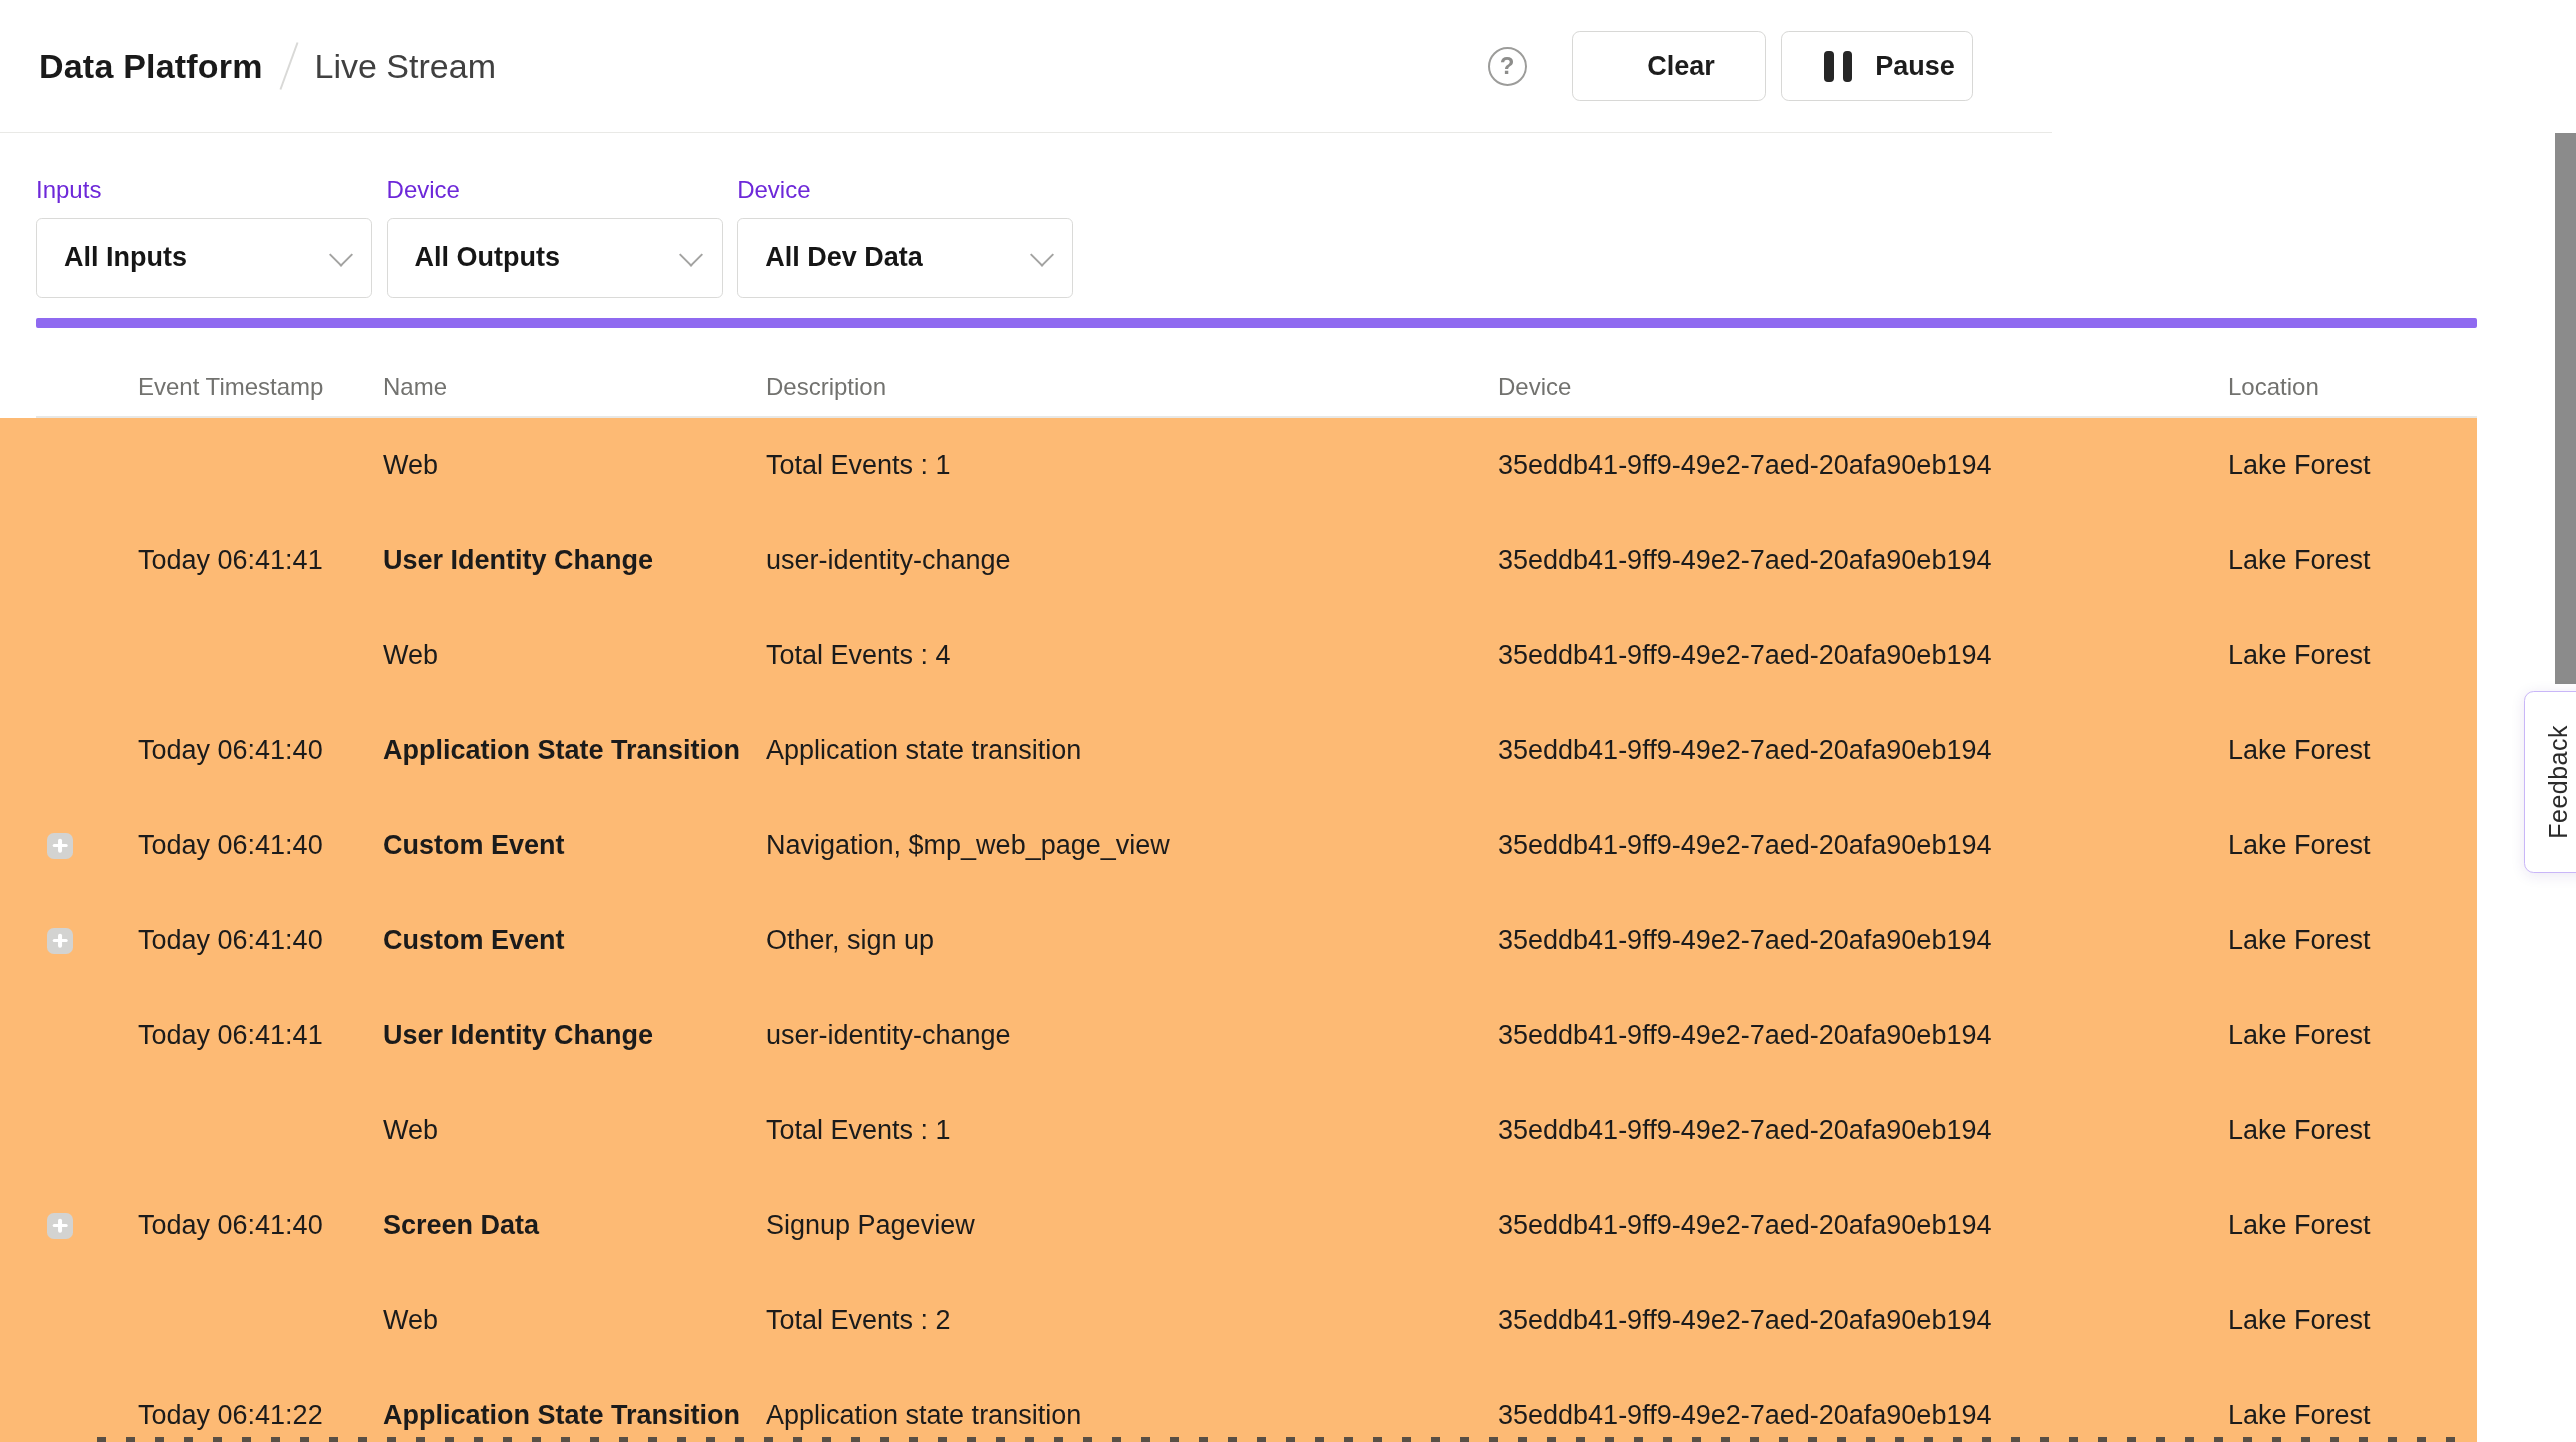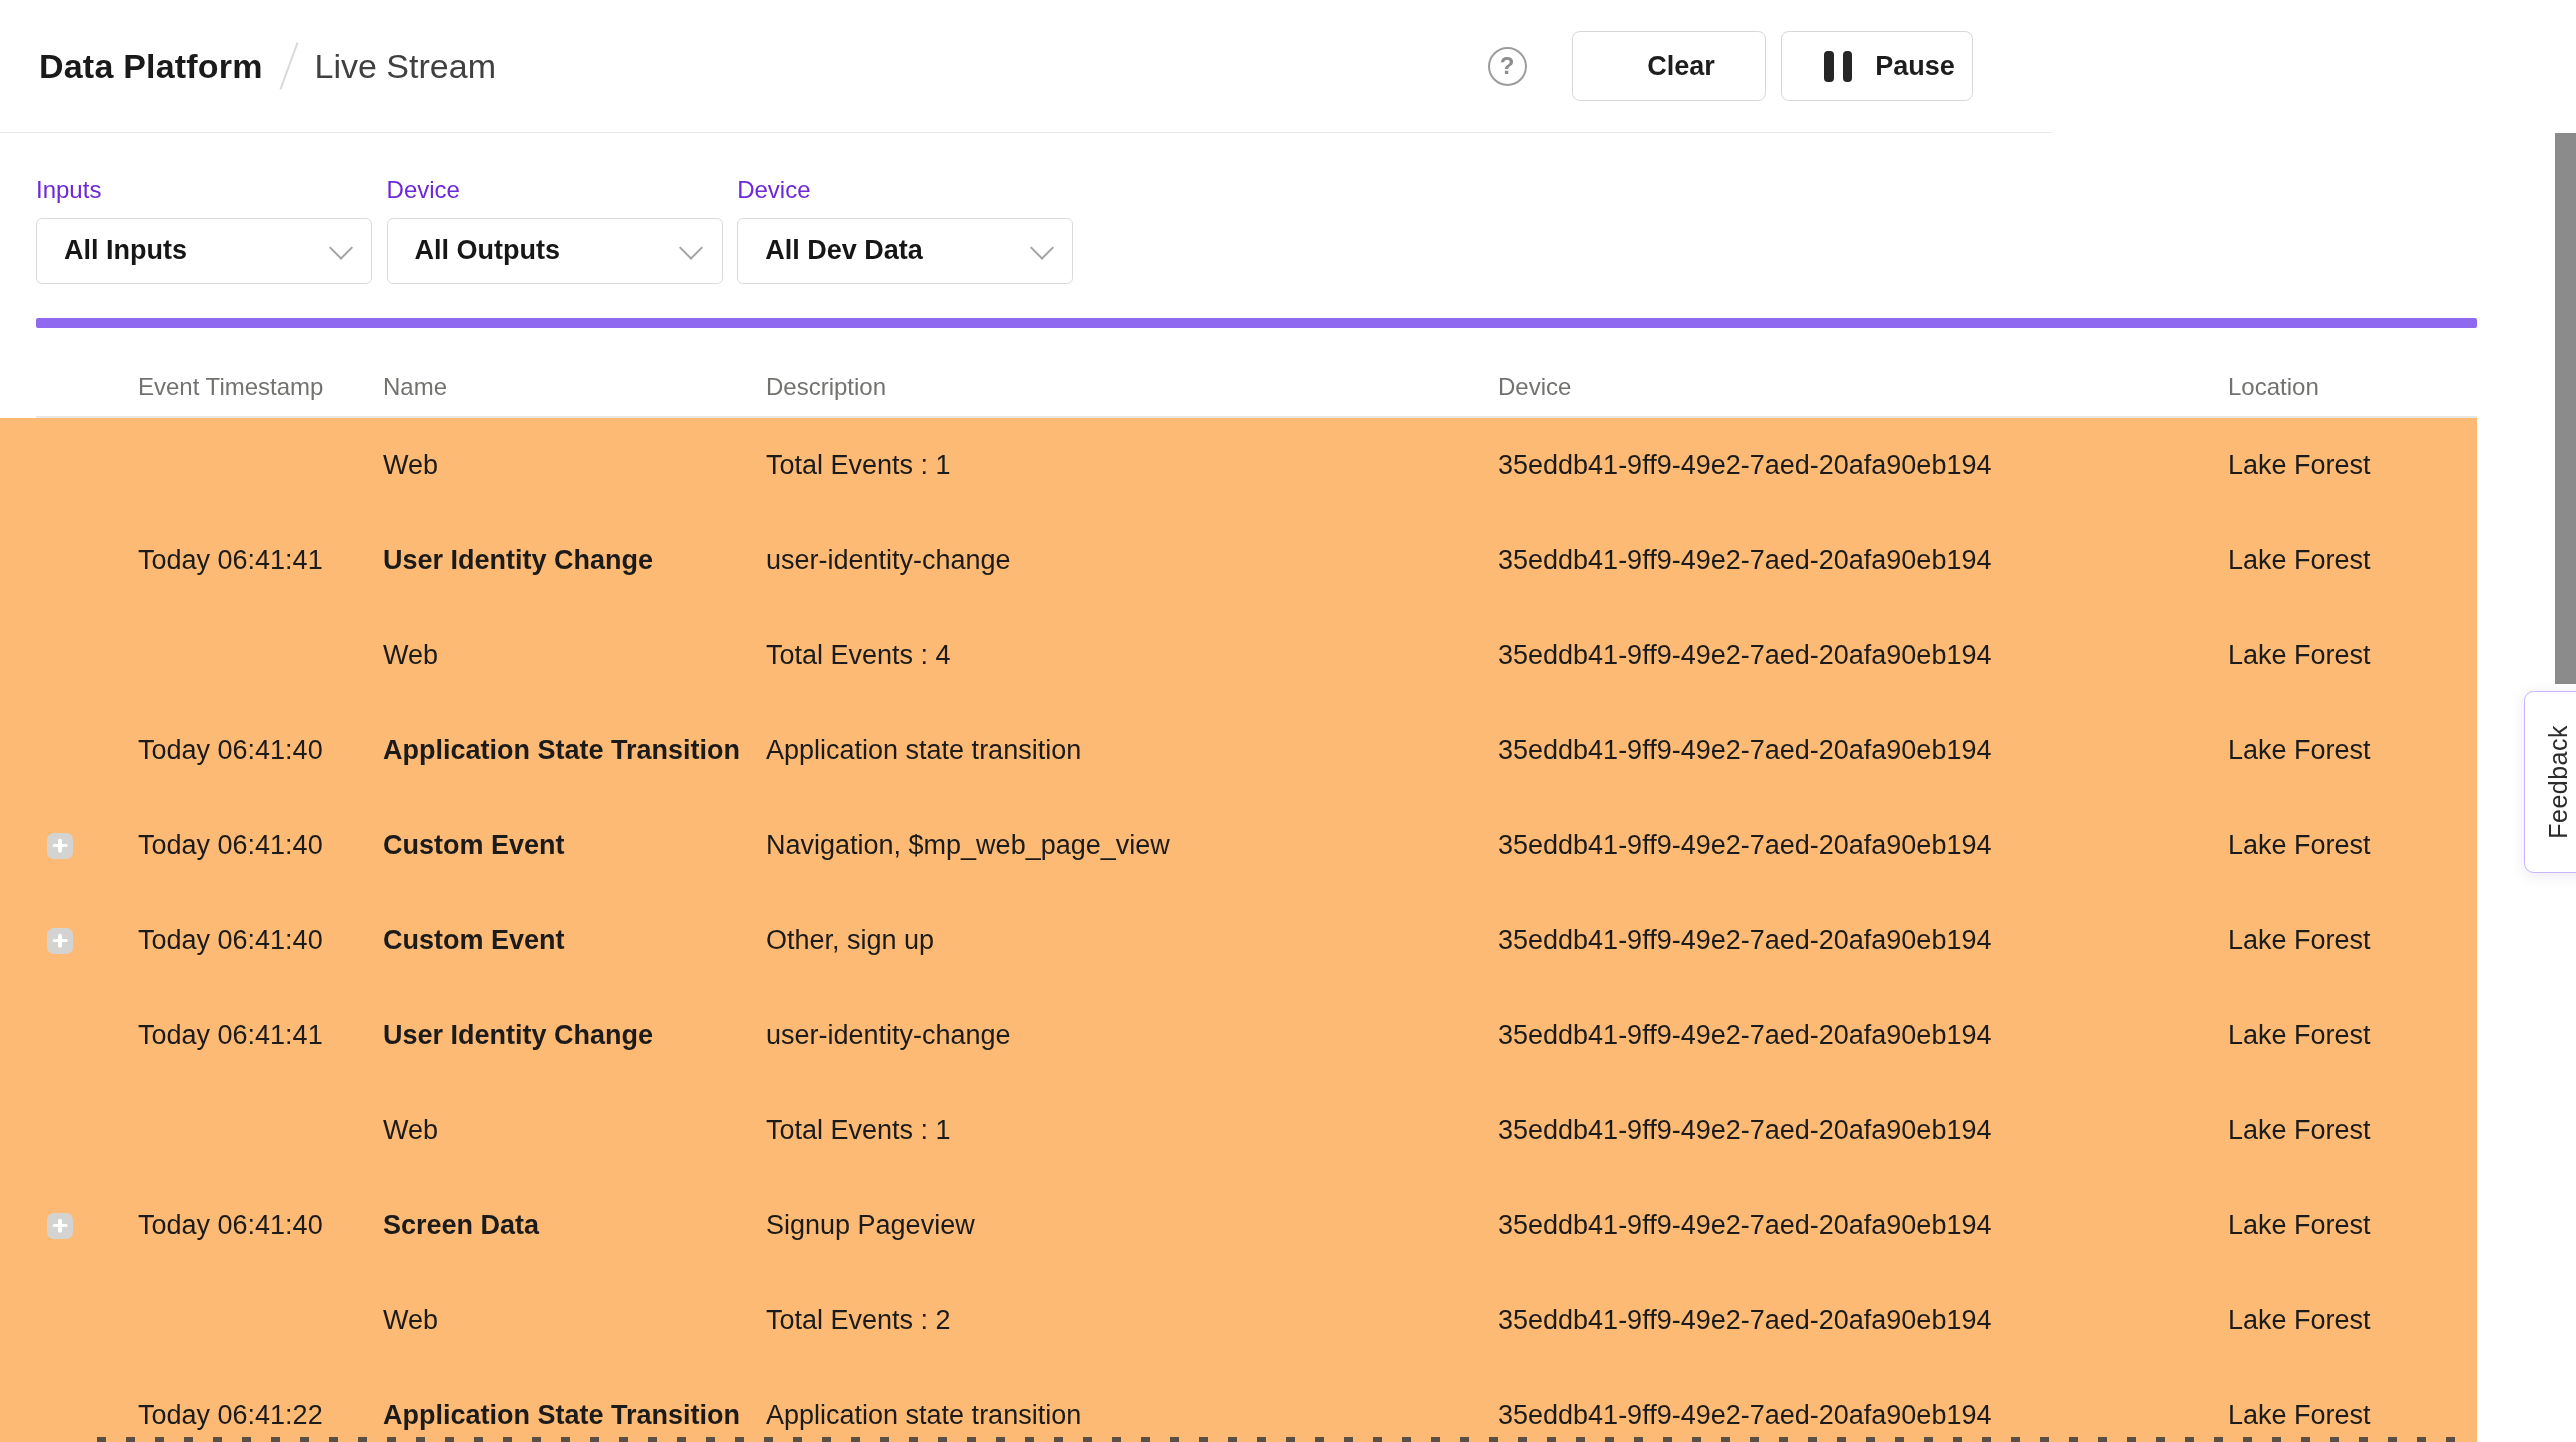--- a/index.html
+++ b/index.html
@@ -42,21 +42,21 @@
   .btn-clear { width: 194px; margin-right: 15.5px; }
   .btn-pause { width: 192px; gap: 23px; }
   .pause-glyph { display: flex; gap: 8.7px; }
   .pause-glyph i { display: block; width: 9.7px; height: 31px; background: #262626; border-radius: 3.9px; }
 
   
   .filters { position: absolute; left: 36px; top: 176px; display: flex; gap: 14.6px; }
   .filter-group { width: 336px; }
   .filter-label { font-size: 24px; color: #6d28d9; margin-bottom: 13.6px; }
   .select {
-    height: 66px; border: 1.9px solid #dadad8; border-radius: 5.8px; background: #fff;
+    height: 80px; border: 1.9px solid #dadad8; border-radius: 5.8px; background: #fff;
     display: flex; align-items: center; justify-content: space-between;
     padding: 0 25px 0 27px; cursor: pointer;
   }
   .select-value { font-size: 27px; font-weight: 700; color: #161616; }
   .chevron {
     width: 16.5px; height: 16.5px;
     border-right: 2.9px solid #a3a3a1; border-bottom: 2.9px solid #a3a3a1;
     transform: rotate(45deg) translateY(-3.9px);
   }
 

